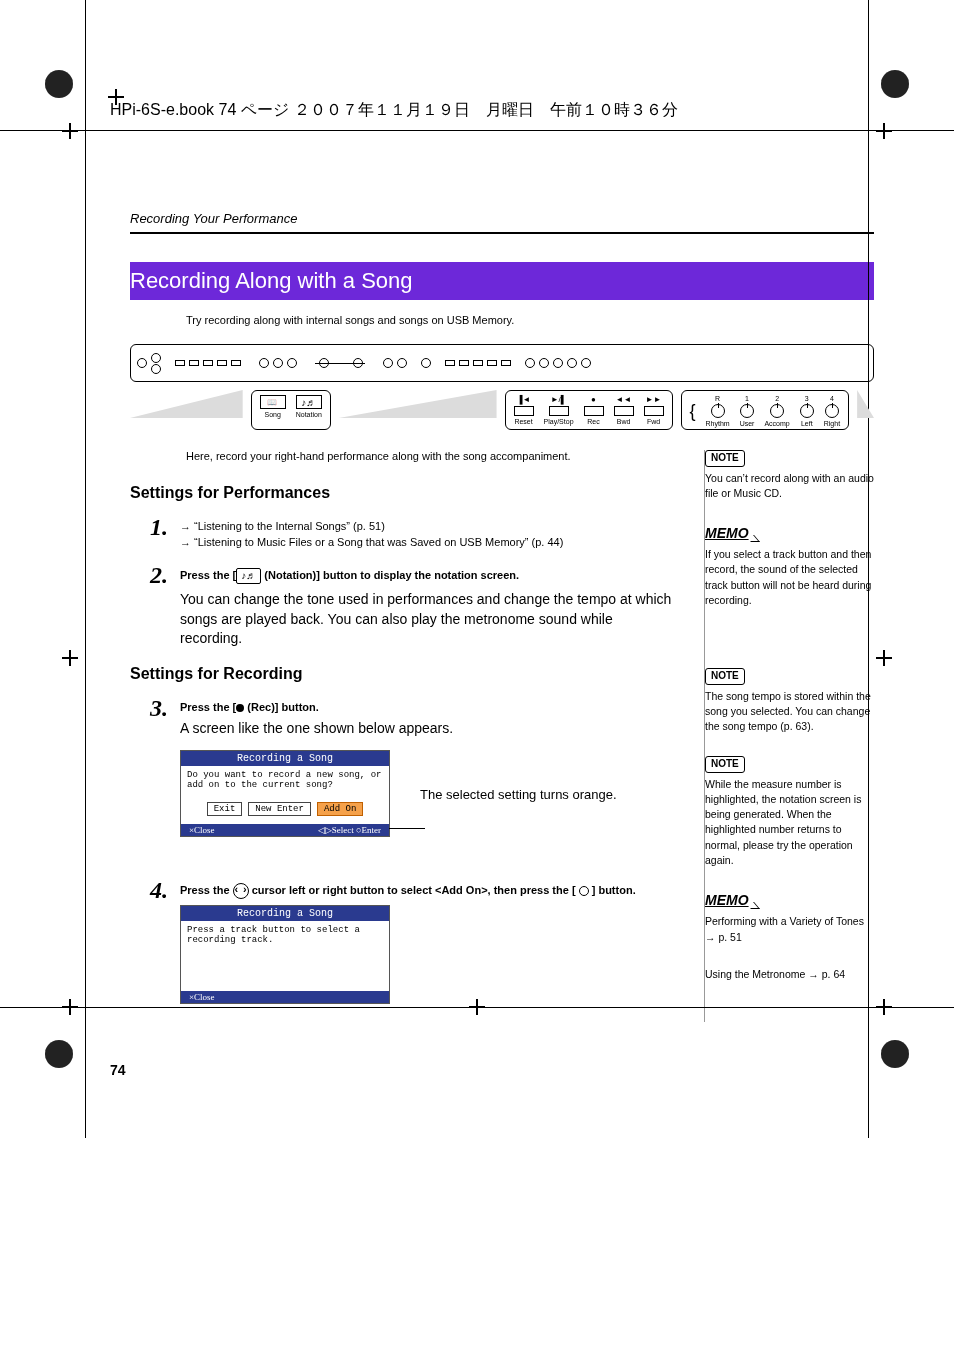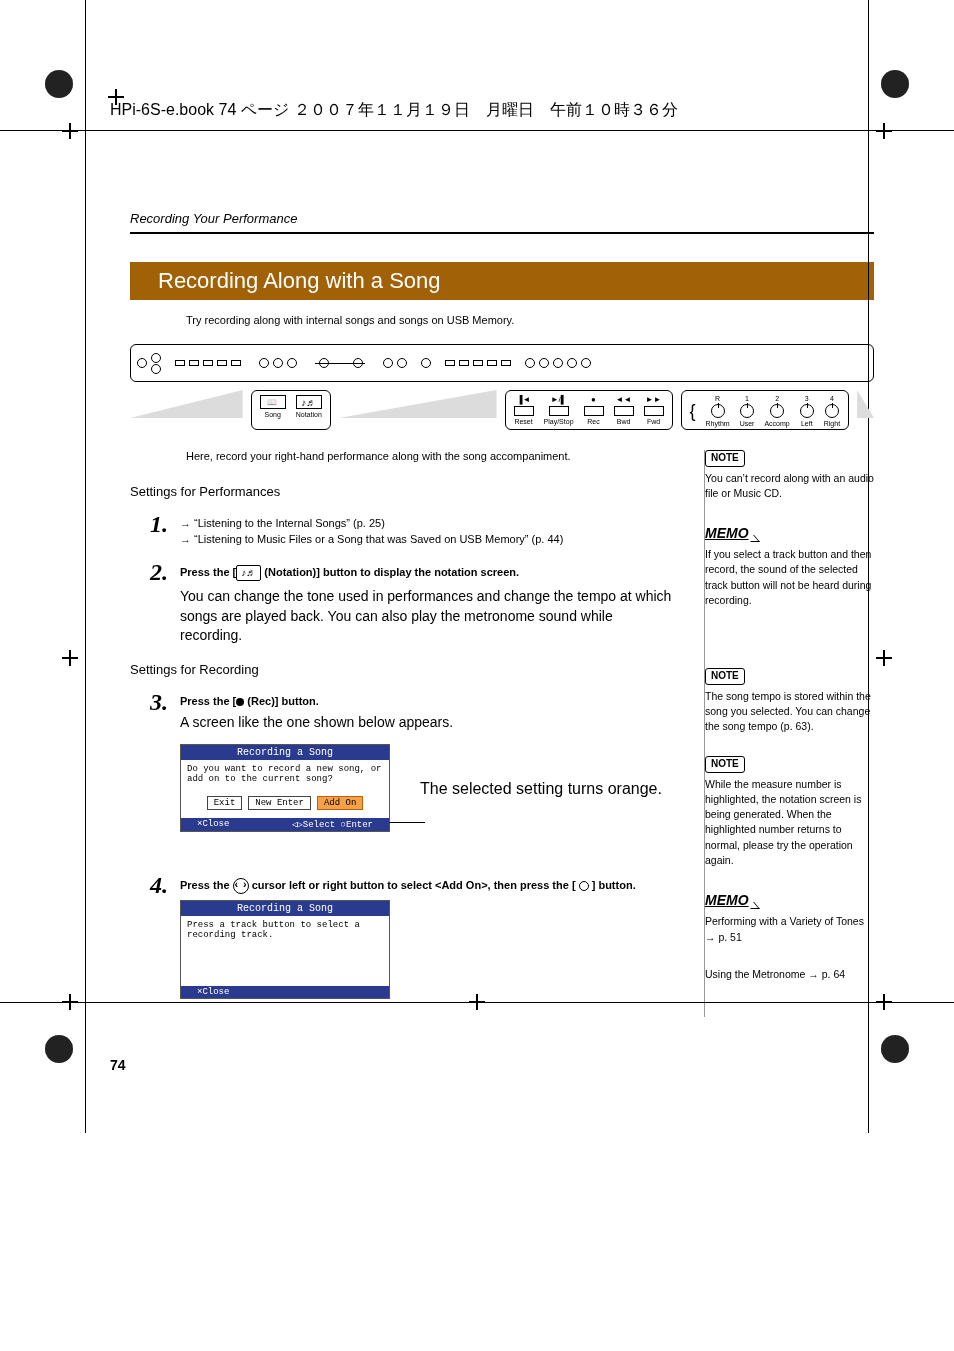--- a/index.html
+++ b/index.html
@@ -42,25 +42,25 @@
   .book-header {
     font-size: 16px;
     margin-bottom: 50px;
     margin-left: -20px;
   }
 
   .running-head { font-size: 13px; margin-bottom: 6px; font-style: italic; }
   .head-rule { border: 0; border-top: 2px solid #000; margin-bottom: 28px; }
 
   .title-bar {
-    background: #a16207;
+    background: #6d28d9;
     color: #fff;
     font-size: 22px;
     font-weight: normal;
-    padding: 6px 28px;
+    padding: 6px 0;
     margin-bottom: 14px;
     font-family: Arial, sans-serif;
   }
 
   .intro { margin-left: 56px; margin-bottom: 18px; font-size: 11px; }
 
   .panel-diagram {
     border: 1px solid #000;
     border-radius: 6px;
     height: 38px;
@@ -107,21 +107,21 @@
   .hl-row { display:flex; gap:6px; }
   .brace { font-size: 18px; line-height: 0.5; align-self: center; }
 
   .two-col { display: flex; gap: 26px; }
   .main-col { flex: 1; }
   .side-col { width: 170px; font-size: 10.5px; line-height: 1.45; border-left: 1px solid #999; padding-left: 0; margin-left: 0;}
   .side-col .note-block { margin-bottom: 22px; }
 
   .lead-text { margin-left: 56px; margin-bottom: 22px; font-size: 11px; }
 
-  .h3 { font-size: 13px; font-weight: normal; margin-bottom: 12px; }
+  .h3 { font-size: 16px; font-weight: bold; margin-bottom: 12px; }
 
   .step { display: flex; gap: 12px; margin-bottom: 10px; }
   .step-num { font-size: 24px; font-weight: bold; font-style: italic; width: 38px; text-align: right; font-family: Georgia, 'Times New Roman', serif; }
   .step-num::after { content: "."; }
   .step-body { flex:1; font-size: 11px; padding-top: 6px; }
   .step-title { font-weight: bold; margin-bottom: 6px; font-size: 11px; }
   .sub { margin-left: 0; margin-bottom: 4px; font-size: 11px; }
   .arrow::before { content: "→ "; }
   .step-desc { margin-bottom: 6px; font-size: 14px; line-height:1.4; }
 
@@ -159,29 +159,29 @@
   }
   .ss-body.tall { min-height: 70px; }
   .ss-buttons { display:flex; gap:6px; justify-content:center; margin-top: 12px;}
   .ss-btn {
     border:1px solid #444; padding:1px 6px; font-size:9px; background:#fff;
   }
   .ss-btn.active { background:#f5a14a; border-color:#c06000; }
   .ss-footer {
     display:flex; justify-content:space-between;
     background:#2a3a8f; color:#fff;
-    font-size:9px; padding:1px 16px;
-    font-family: Liberation Mono, monospace;
+    font-size:9px; padding:1px 8px;
+    font-family: Liberation Serif, serif;
   }
   .ss-footer span { white-space:nowrap; }
   .ss-callout-line {
     position:absolute; border-top:1px solid #000; width:36px;
   }
 
-  .caption { font-size: 16px; margin-left: 10px; }
+  .caption { font-size: 13px; margin-left: 10px; }
 
   .pair { display:flex; align-items:center; gap: 20px; }
 
   .note-label {
     display:inline-block;
     border:1.2px solid #000;
     border-radius:3px;
     padding:0 5px;
     font-size:10px;
     font-weight:bold;
@@ -414,21 +414,21 @@
 <div class="two-col">
   <div class="main-col">
 
     <p class="lead-text">Here, record your right-hand performance along with the song accompaniment.</p>
 
     <div class="h3">Settings for Performances</div>
 
     <div class="step">
       <div class="step-num">1</div>
       <div class="step-body">
-        <p class="sub arrow">“Listening to the Internal Songs” (p. 25)</p>
+        <p class="sub arrow">“Listening to the Internal Songs” (p. 51)</p>
         <p class="sub arrow">“Listening to Music Files or a Song that was Saved on USB Memory” (p. 44)</p>
       </div>
     </div>
 
     <div class="step">
       <div class="step-num">2</div>
       <div class="step-body">
         <p class="step-title">
           <span>Press the [</span><span class="inline-icon music-icon"></span><span> (Notation)] button to display the notation screen.</span>
         </p>

